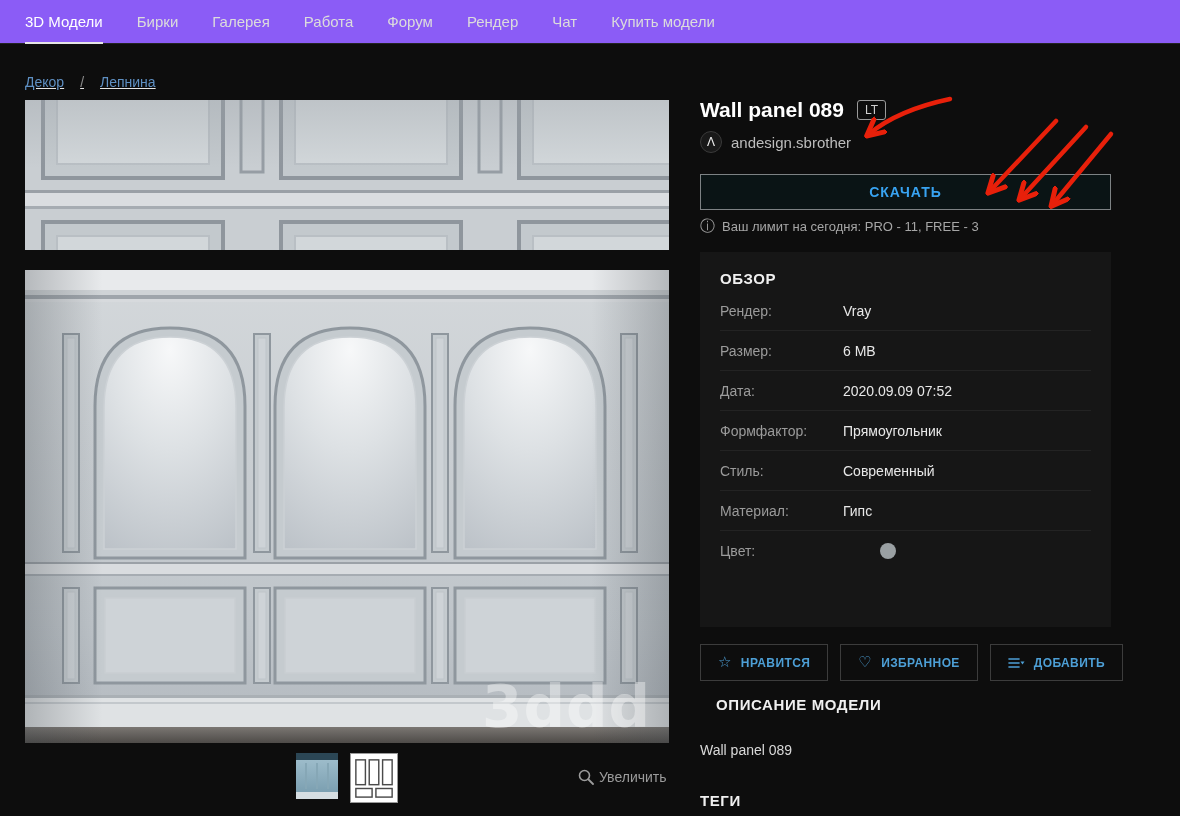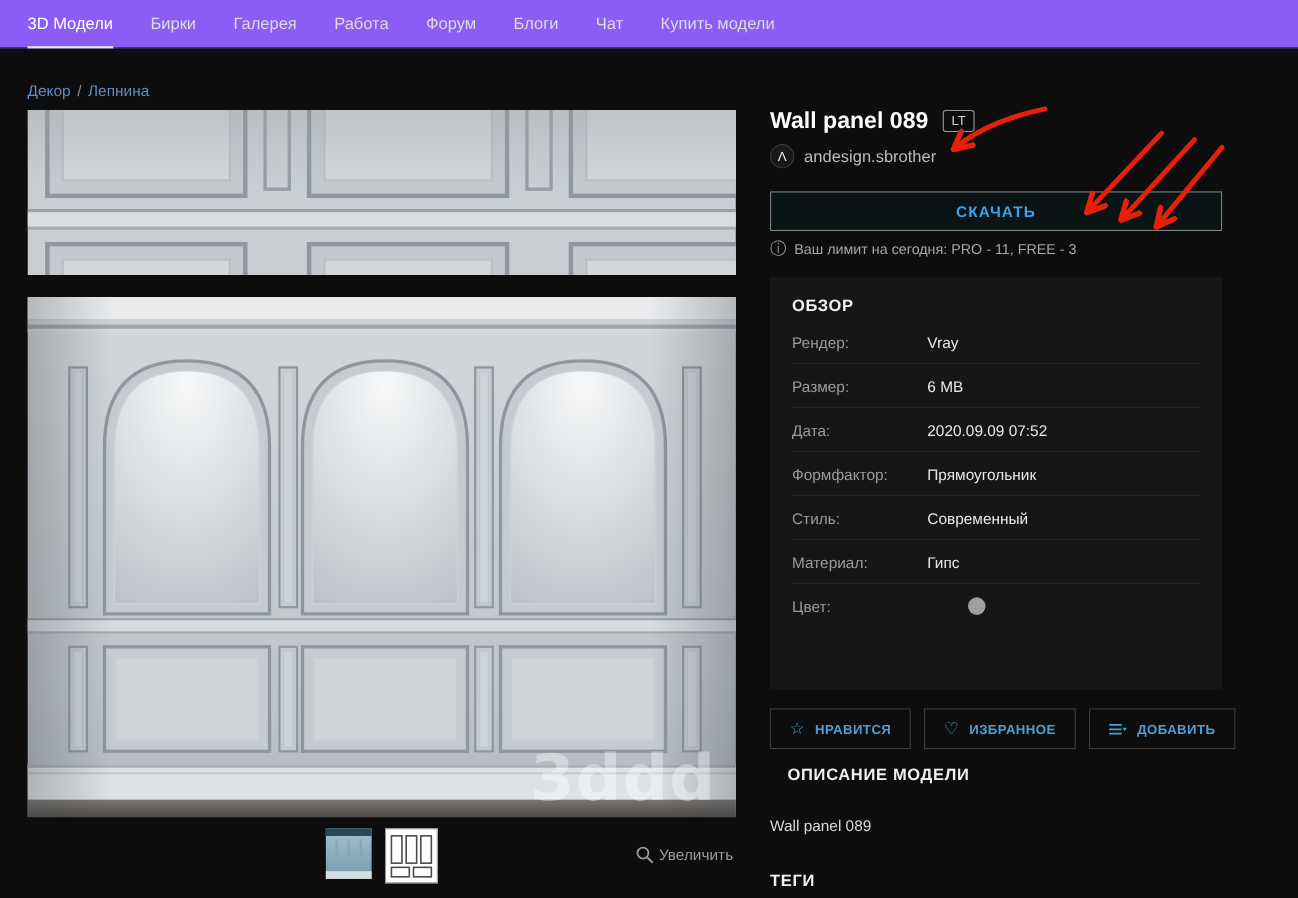--- a/index.html
+++ b/index.html
@@ -16,21 +16,21 @@
   }
   .nav-item { height:44px; display:flex; align-items:center; padding:0 17px; cursor:pointer; }
   .nav-item:first-child { padding-left:0; }
   .nav-item span {
     height:100%; display:flex; align-items:center;
     font-size:15px; color:#dcdcdc; border-bottom:2px solid transparent;
   }
   .nav-item.active span { border-bottom-color:#e6e6e6; color:#ffffff; }
 
   
-  .crumbs { position:absolute; left:25px; top:74px; font-size:14px; display:flex; gap:6px; }
+  .crumbs { position:absolute; left:25px; top:74px; font-size:14px; display:flex; gap:16px;text-decoration:underline; }
   .crumb { color:#5e8fc2; cursor:pointer; }
   .crumb-sep { color:#8a8a8a; }
 
   
   .img-strip { position:absolute; left:25px; top:100px; width:644px; height:150px; cursor:pointer; }
   .img-main  { position:absolute; left:25px; top:270px; width:644px; height:473px; cursor:pointer; }
   .img-strip svg, .img-main svg { display:block; }
   .watermark {
     position:absolute; right:18px; bottom:2px; font-size:58px; font-weight:bold;
     letter-spacing:1px; color:rgba(255,255,255,0.38); font-family:"DejaVu Sans", sans-serif;
@@ -110,21 +110,21 @@
   <div class="nav-item">
       <span>Галерея</span>
     </div>
   <div class="nav-item">
       <span>Работа</span>
     </div>
   <div class="nav-item">
       <span>Форум</span>
     </div>
   <div class="nav-item">
-      <span>Блоги</span>
+      <span>Рендер</span>
     </div>
   <div class="nav-item">
       <span>Чат</span>
     </div>
   <div class="nav-item">
       <span>Купить модели</span>
     </div>
 </div>
 
 <div class="crumbs">

